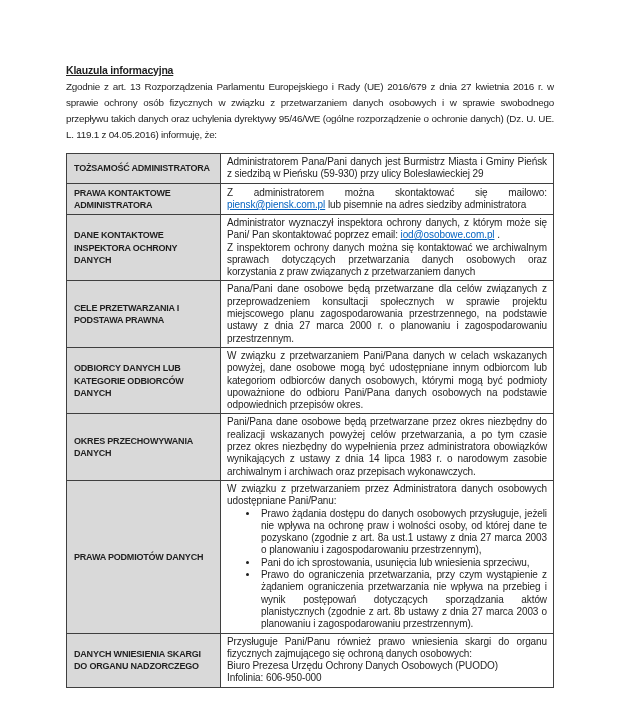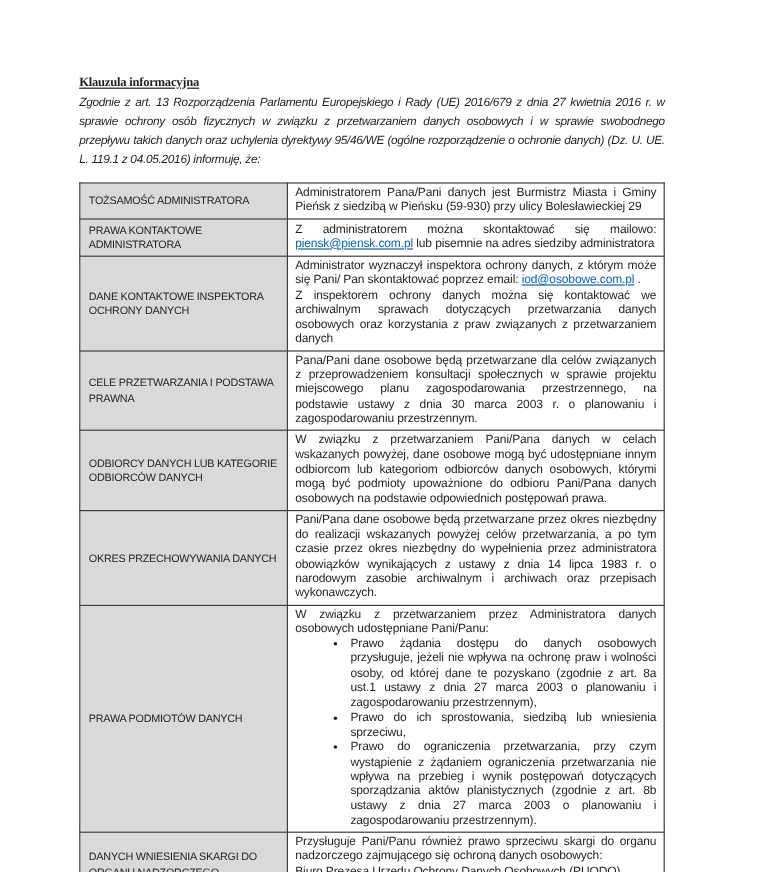--- a/index.html
+++ b/index.html
@@ -20,42 +20,40 @@
     left: 66px;
     top: 64px;
     width: 488px;
   }
   .doc-title {
     font-size: 10.5px;
     font-weight: bold;
     text-decoration: underline;
     letter-spacing: -0.2px;
     margin: 0 0 3px 0;
-    font-family: Liberation Serif, serif;
   }
   .intro {
     font-size: 9.9px;
     line-height: 16px;
     letter-spacing: -0.25px;
     text-align: justify;
     margin: 0 0 10px 0;
-    font-style: italic;
   }
   table.info {
     border-collapse: collapse;
     width: 488px;
     table-layout: fixed;
   }
   table.info td {
     border: 1px solid var(--border-col, #3f3f3f);
   }
   td.label-cell {
-    width: 173px;
+    width: 154px;
     background: var(--label-bg, #d9d9d9);
-    font-weight: normal;
+    font-weight: bold;
     font-size: 9px;
     line-height: 12.2px;
     letter-spacing: -0.2px;
     padding: 3px 8px 3px 7px;
     vertical-align: middle;
     box-sizing: border-box;
   }
   td.value-cell {
     font-size: 10px;
     line-height: 12.3px;
@@ -66,21 +64,20 @@
   }
   .value-cell p { margin: 0; }
   .value-cell ul {
     margin: 0;
     padding: 0 0 0 32px;
     list-style-type: disc;
   }
   .value-cell li {
     text-align: justify;
     padding-left: 2px;
-    margin-left: 12px;
   }
   a.email-link {
     color: var(--link-col, #0563c1);
     text-decoration: underline;
     cursor: pointer;
   }
 </style>
 </head>
 <body>
 
@@ -104,49 +101,49 @@
         <tr>
           <td class="label-cell">DANE KONTAKTOWE INSPEKTORA OCHRONY DANYCH</td>
           <td class="value-cell">
             <p>Administrator wyznaczył inspektora ochrony danych, z którym może się Pani/ Pan skontaktować poprzez email: <a class="email-link" href="#">iod@osobowe.com.pl</a> .</p>
             <p>Z inspektorem ochrony danych można się kontaktować we archiwalnym sprawach dotyczących przetwarzania danych osobowych oraz korzystania z praw związanych z przetwarzaniem danych</p>
           </td>
         </tr>
         <tr>
           <td class="label-cell">CELE PRZETWARZANIA I PODSTAWA PRAWNA</td>
           <td class="value-cell">
-            <p>Pana/Pani dane osobowe będą przetwarzane dla celów związanych z przeprowadzeniem konsultacji społecznych  w sprawie projektu miejscowego planu zagospodarowania przestrzennego, na podstawie ustawy z dnia 30 marca 2003 r. o planowaniu i zagospodarowaniu przestrzennym.</p>
+            <p>Pana/Pani dane osobowe będą przetwarzane dla celów związanych z przeprowadzeniem konsultacji społecznych  w sprawie projektu miejscowego planu zagospodarowania przestrzennego, na podstawie ustawy z dnia 27 marca 2000 r. o planowaniu i zagospodarowaniu przestrzennym.</p>
           </td>
         </tr>
         <tr>
           <td class="label-cell">ODBIORCY DANYCH LUB KATEGORIE ODBIORCÓW DANYCH</td>
           <td class="value-cell">
-            <p>W związku z przetwarzaniem Pani/Pana danych w celach wskazanych powyżej, dane osobowe mogą być udostępniane innym odbiorcom lub kategoriom odbiorców danych osobowych, którymi mogą być podmioty upoważnione do odbioru Pani/Pana danych osobowych na podstawie odpowiednich postępowań prawa.</p>
+            <p>W związku z przetwarzaniem Pani/Pana danych w celach wskazanych powyżej, dane osobowe mogą być udostępniane innym odbiorcom lub kategoriom odbiorców danych osobowych, którymi mogą być podmioty upoważnione do odbioru Pani/Pana danych osobowych na podstawie odpowiednich przepisów okres.</p>
           </td>
         </tr>
         <tr>
           <td class="label-cell">OKRES PRZECHOWYWANIA DANYCH</td>
           <td class="value-cell">
             <p>Pani/Pana dane osobowe będą przetwarzane przez okres niezbędny do realizacji wskazanych powyżej celów przetwarzania, a po tym czasie przez okres niezbędny do wypełnienia przez administratora obowiązków wynikających z ustawy z dnia 14 lipca 1983 r. o narodowym zasobie archiwalnym i archiwach oraz przepisach wykonawczych.</p>
           </td>
         </tr>
         <tr>
           <td class="label-cell">PRAWA PODMIOTÓW DANYCH</td>
           <td class="value-cell">
             <p>W związku z przetwarzaniem przez Administratora danych osobowych udostępniane Pani/Panu:</p>
             <ul>
               <li>Prawo żądania dostępu do danych osobowych przysługuje, jeżeli nie wpływa na ochronę praw i wolności osoby, od której dane te pozyskano (zgodnie z art. 8a ust.1 ustawy z dnia 27 marca 2003 o planowaniu i zagospodarowaniu przestrzennym),</li>
-              <li>Prawo do ich sprostowania, siedzibą lub wniesienia sprzeciwu,</li>
+              <li>Pani do ich sprostowania, usunięcia lub wniesienia sprzeciwu,</li>
               <li>Prawo do ograniczenia przetwarzania, przy czym wystąpienie z żądaniem ograniczenia przetwarzania nie wpływa na przebieg i wynik postępowań dotyczących sporządzania aktów planistycznych (zgodnie z art. 8b ustawy z dnia 27 marca 2003 o planowaniu i zagospodarowaniu przestrzennym).</li>
             </ul>
           </td>
         </tr>
         <tr>
           <td class="label-cell">DANYCH WNIESIENIA SKARGI DO ORGANU NADZORCZEGO</td>
           <td class="value-cell">
-            <p>Przysługuje Pani/Panu również prawo sprzeciwu skargi do organu nadzorczego zajmującego się ochroną danych osobowych:</p>
+            <p>Przysługuje Pani/Panu również prawo wniesienia skargi do organu fizycznych zajmującego się ochroną danych osobowych:</p>
             <p>Biuro Prezesa Urzędu Ochrony Danych Osobowych (PUODO)</p>
             <p>Infolinia: 606-950-000</p>
           </td>
         </tr>
       </tbody>
   </table>
 </div>
 
 </body></html>

